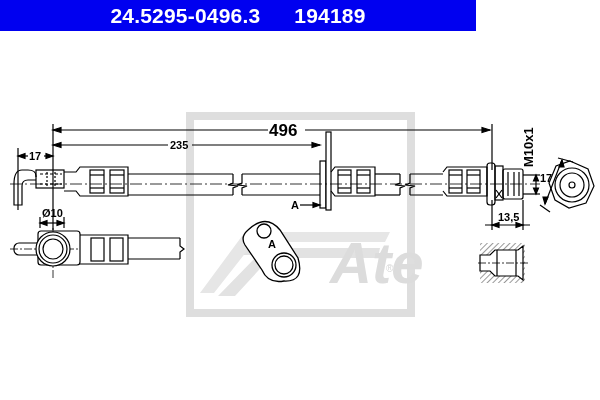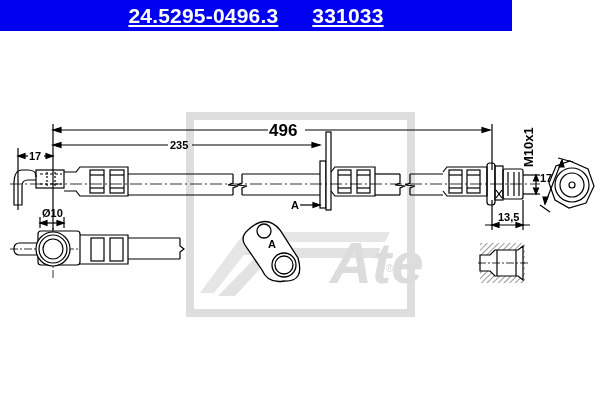--- a/index.html
+++ b/index.html
@@ -1,34 +1,33 @@
 <!DOCTYPE html>
 <html><head>
   <meta charset="utf-8">
   <style>
     html, body { margin: 0; padding: 0; background: #ffffff; }
     body { width: 600px; height: 400px; overflow: hidden; position: relative; font-family: "Liberation Sans", sans-serif; }
     .header {
-      position: absolute; left: 0; top: 0; width: 512px; height: 31px;
+      position: absolute; left: 0; top: 0; width: 476px; height: 31px;
       background: #0000f0; color: #ffffff;
       display: flex; align-items: center; justify-content: center;
       font-family: "Liberation Sans", sans-serif; font-weight: bold; font-size: 21px;
       letter-spacing: 0.2px;
-      text-decoration: underline;
     }
     .header .part { margin-right: 34px; }
     svg.drawing { position: absolute; left: 0; top: 0; }
     .dim { font-family: "Liberation Sans", sans-serif; font-weight: bold; fill: #000; }
   </style>
 </head>
 <body>
 
 <div class="header">
   <span class="part">24.5295-0496.3</span>
-  <span>331033</span>
+  <span>194189</span>
 </div>
 
 <svg class="drawing" width="600" height="400" viewBox="0 0 600 400">
 
   <g>
     <rect x="190" y="116" width="221" height="197" fill="none" stroke="#dedede" stroke-width="8"></rect>
     <polygon points="218,296 258,255 240,255 246,248 380,248 378,258 270,258 235,296" fill="#e2e2e2"></polygon>
     <polygon points="200,293 245,232 390,232 385,242 254,242 214,293" fill="#e6e6e6"></polygon>
     <text x="330" y="283" font-family="Liberation Sans, sans-serif" font-weight="bold" font-style="italic" font-size="58" fill="#dcdcdc">Ate</text>
     <text x="386" y="272" font-family="Liberation Sans, sans-serif" font-size="10" fill="#d6d6d6">®</text>

